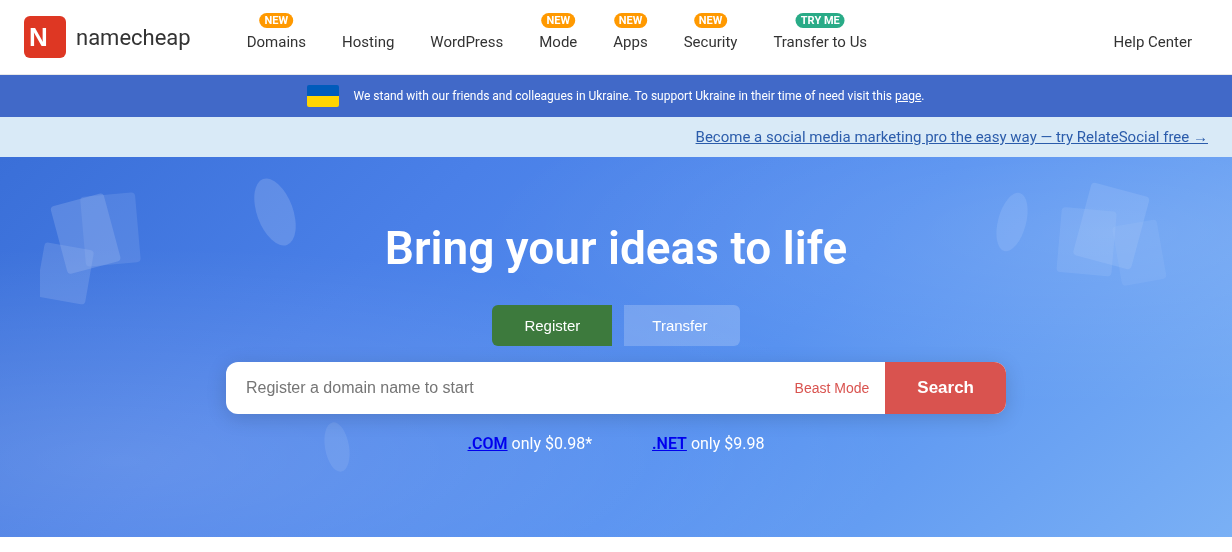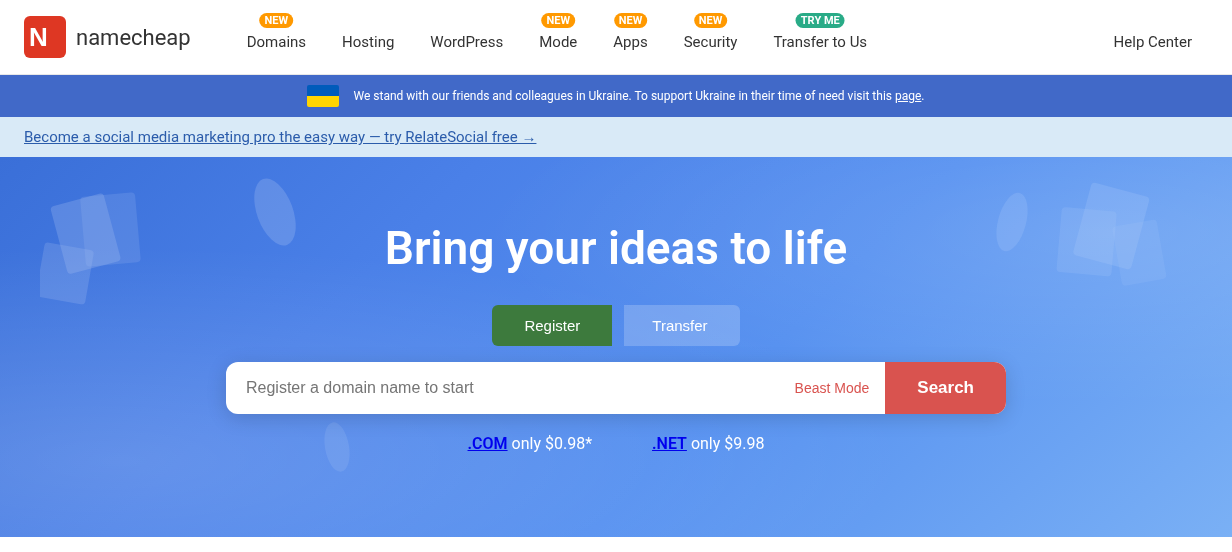--- a/index.html
+++ b/index.html
@@ -95,21 +95,21 @@
     .ukraine-text a {
       color: #fff;
       text-decoration: underline;
     }
 
     
     .promo-banner {
       background: #d9eaf7;
       display: flex;
       align-items: center;
-      justify-content: flex-start;
+      justify-content: flex-end;
       padding: 10px 24px;
       min-height: 40px;
     }
     .promo-banner a {
       color: #2b5cab;
       font-size: 15px;
       text-decoration: underline;
     }
 
     

